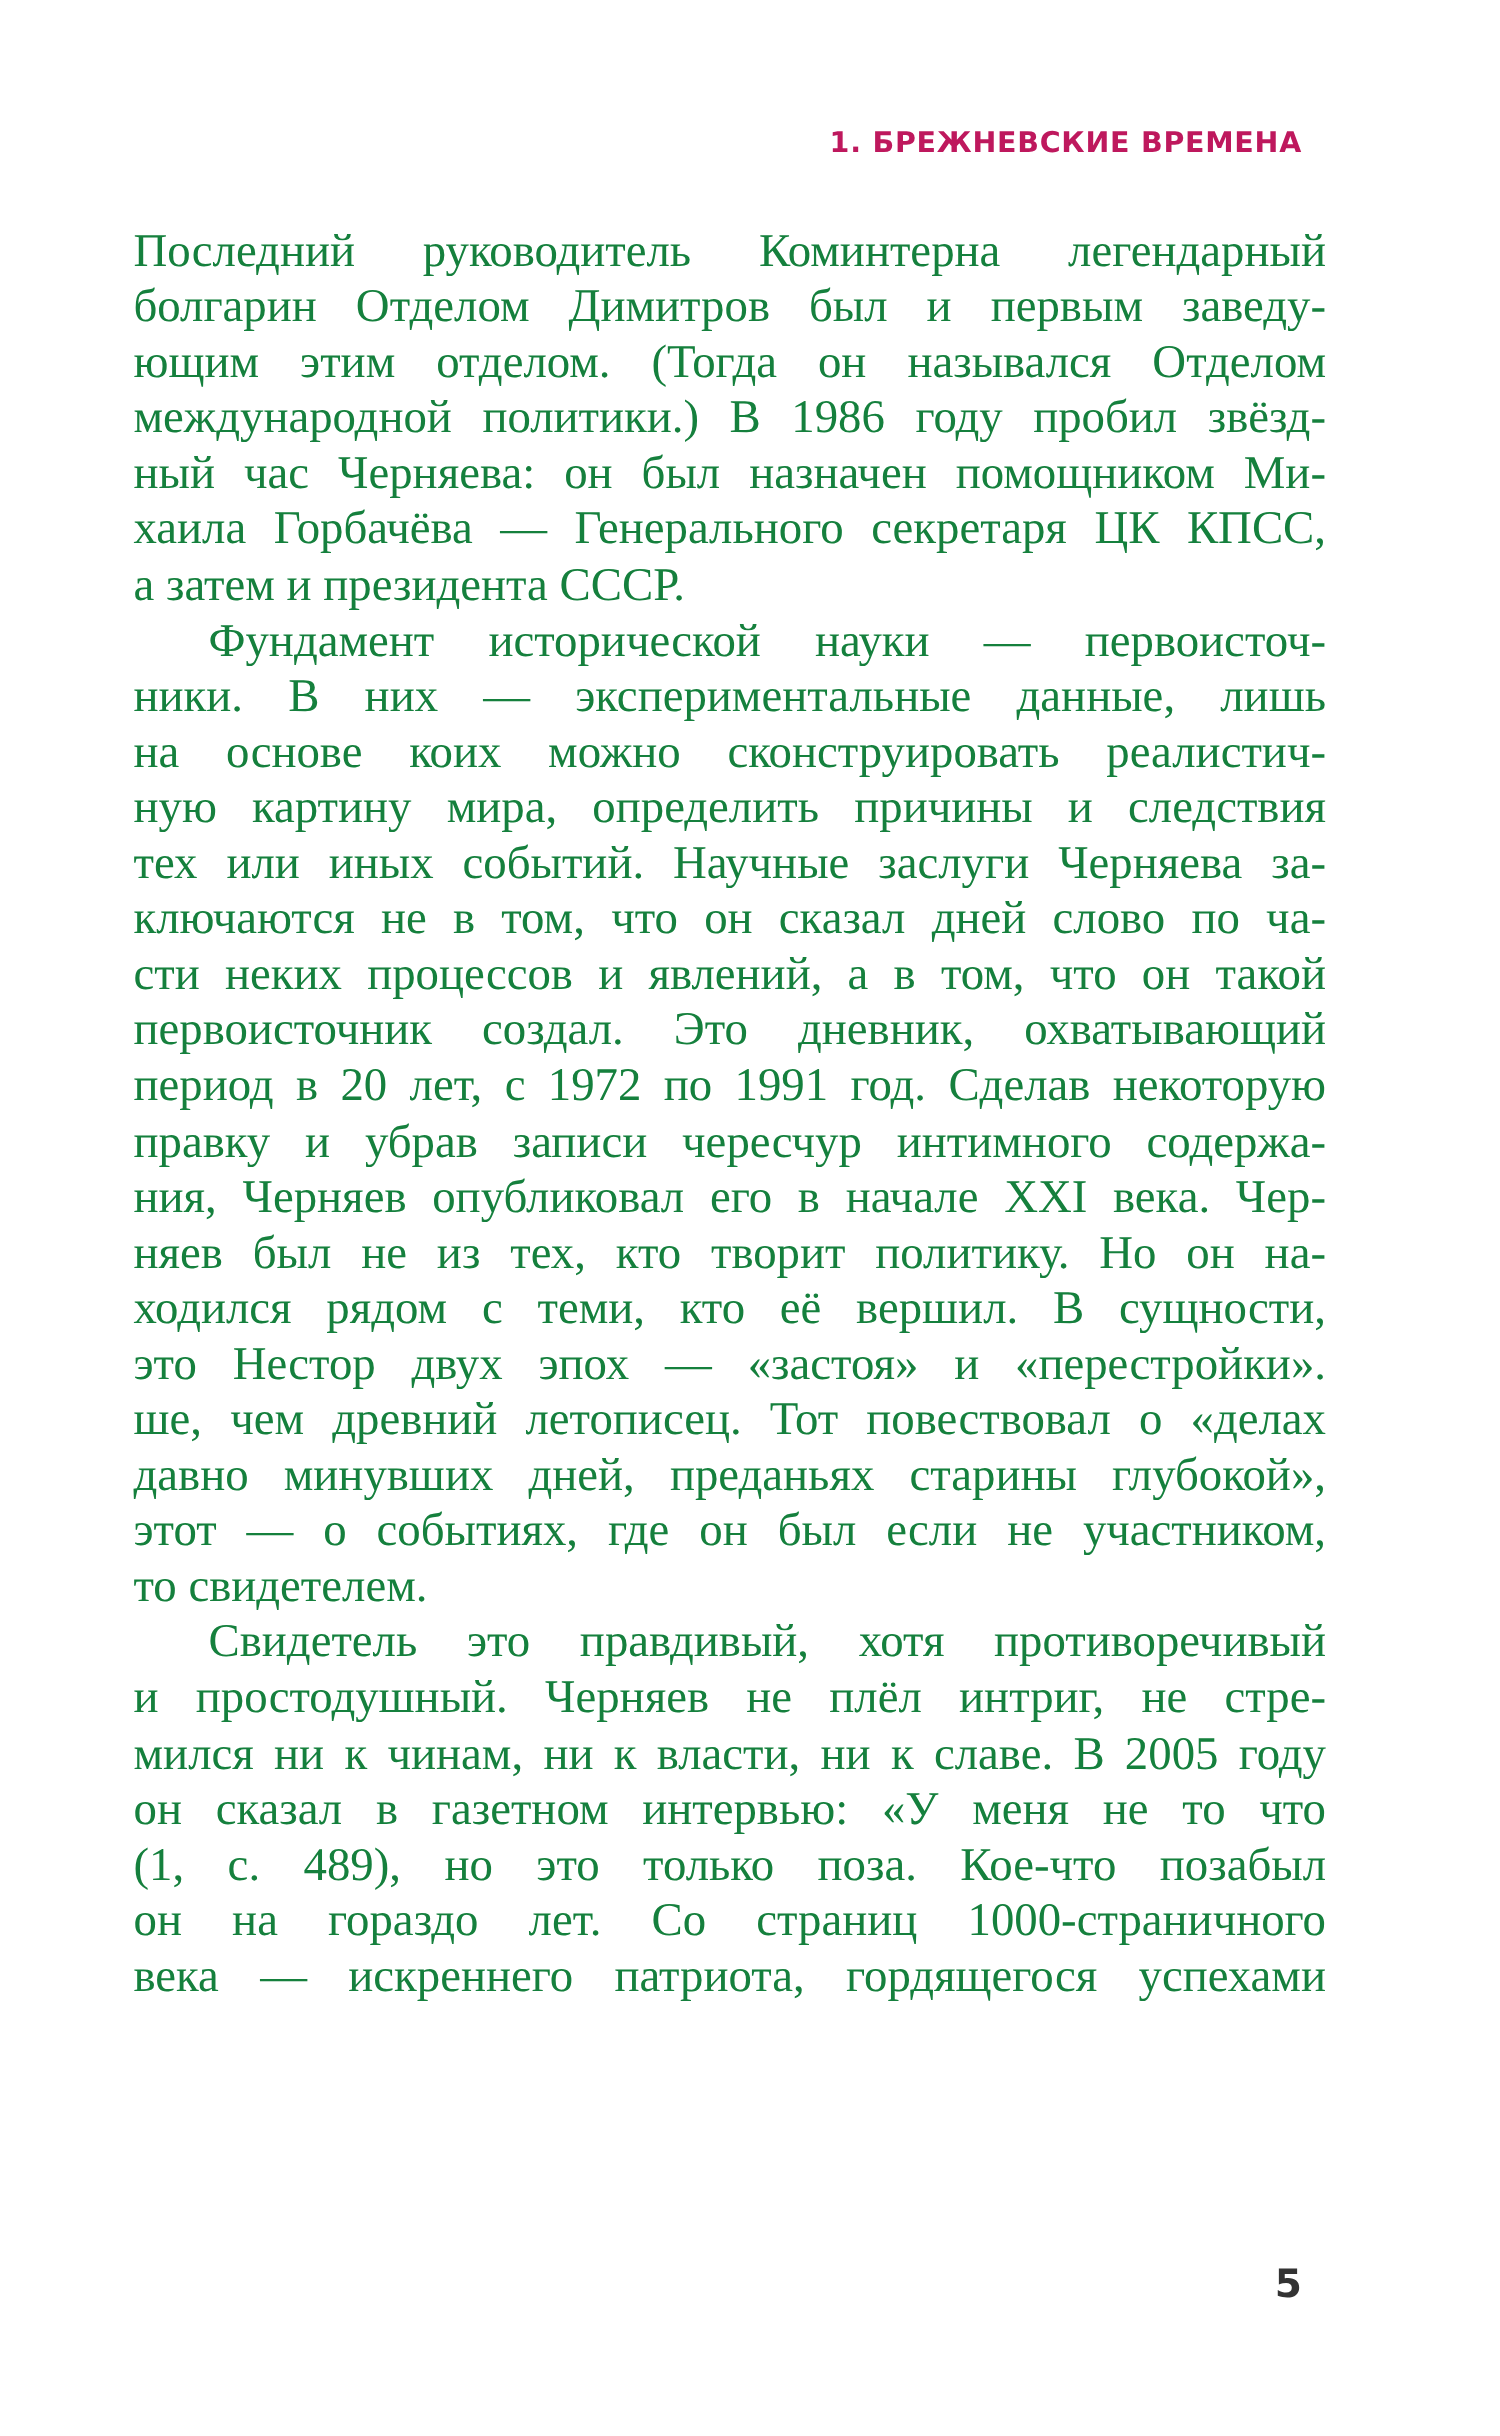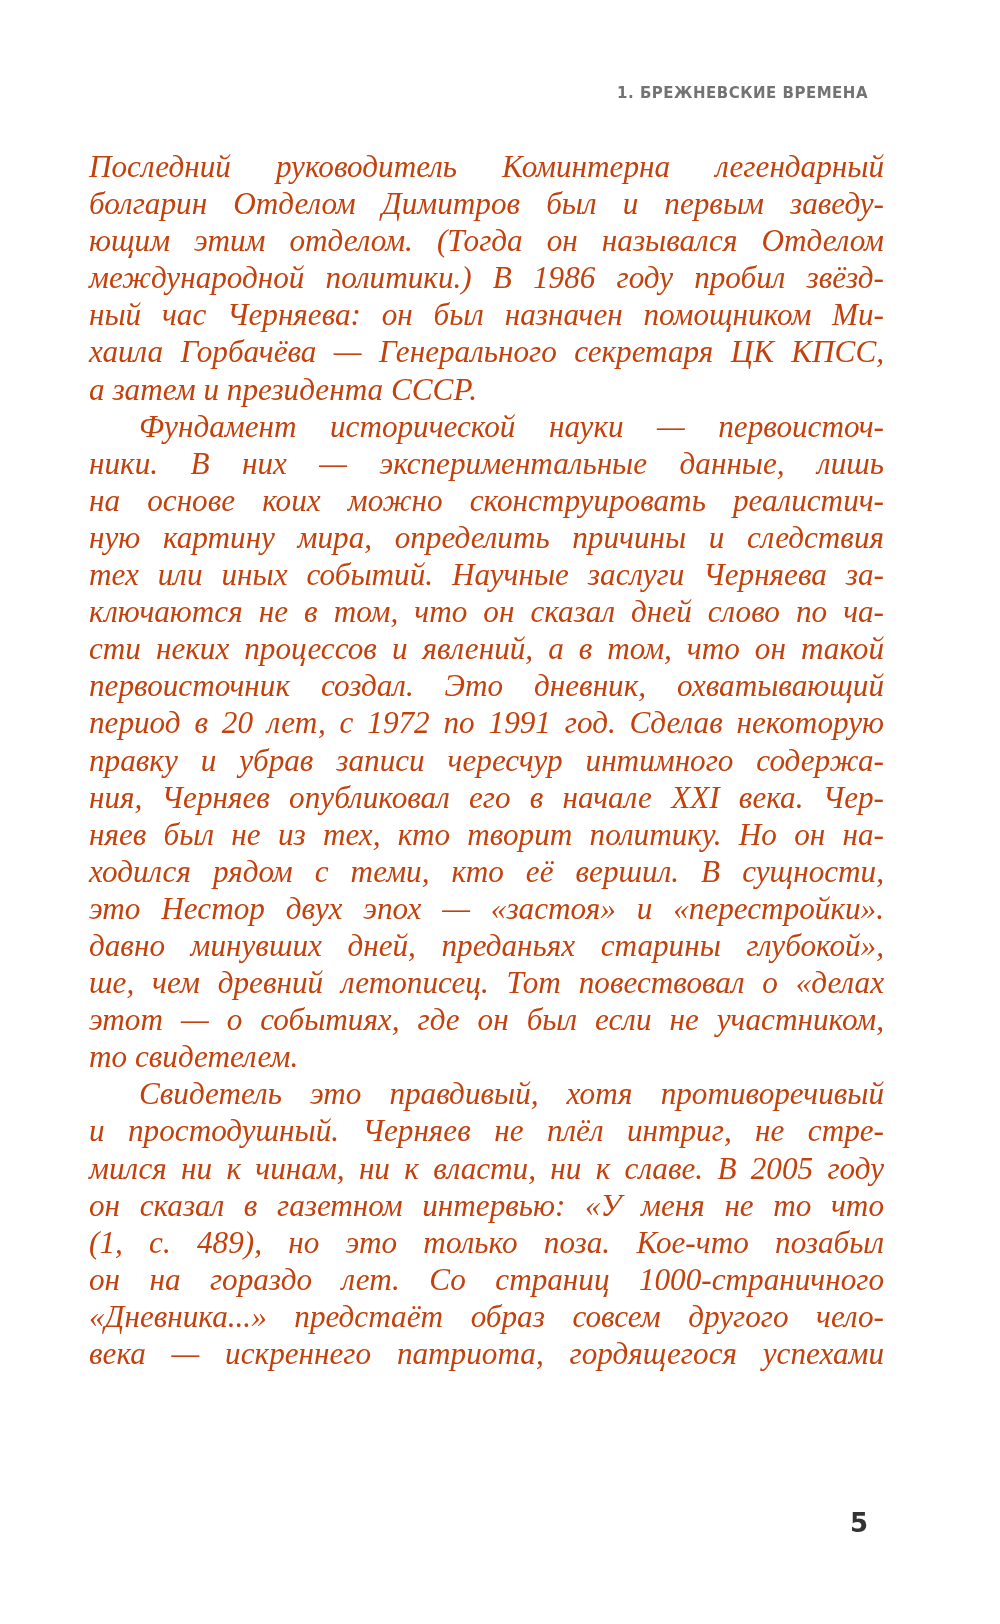--- a/index.html
+++ b/index.html
@@ -20,34 +20,33 @@
       width: 1000px;
       height: 1624px;
       background: #ffffff;
     }
     .running-header {
       position: absolute;
       top: 84px;
       right: 132px;
       font-family: "DejaVu Sans", sans-serif;
       font-weight: bold;
-      font-size: 15px;
+      font-size: 19px;
       letter-spacing: 0.5px;
-      color: #737373;
+      color: #be185d;
     }
     .body-text {
       position: absolute;
       left: 89px;
       top: 148px;
       width: 795px;
       font-family: "Liberation Serif", serif;
       font-size: 31.2px;
       line-height: 37.1px;
-      color: #c2410c;
-      font-style: italic;
+      color: #15803d;
     }
     .line {
       display: block;
       white-space: nowrap;
       text-align: justify;
       text-align-last: justify;
       height: 37.1px;
     }
     .line.last {
       text-align-last: left;
@@ -91,32 +90,31 @@
       <span class="line">тех или иных событий. Научные заслуги Черняева за-</span>
       <span class="line">ключаются не в том, что он сказал дней слово по ча-</span>
       <span class="line">сти неких процессов и явлений, а в том, что он такой</span>
       <span class="line">первоисточник создал. Это дневник, охватывающий</span>
       <span class="line">период в 20 лет, с 1972 по 1991 год. Сделав некоторую</span>
       <span class="line">правку и убрав записи чересчур интимного содержа-</span>
       <span class="line">ния, Черняев опубликовал его в начале XXI века. Чер-</span>
       <span class="line">няев был не из тех, кто творит политику. Но он на-</span>
       <span class="line">ходился рядом с теми, кто её вершил. В сущности,</span>
       <span class="line">это Нестор двух эпох — «застоя» и «перестройки».</span>
+      <span class="line">ше, чем древний летописец. Тот повествовал о «делах</span>
       <span class="line">давно минувших дней, преданьях старины глубокой»,</span>
-      <span class="line">ше, чем древний летописец. Тот повествовал о «делах</span>
       <span class="line">этот — о событиях, где он был если не участником,</span>
       <span class="line last">то свидетелем.</span>
     </div>
 
     <div>
       <span class="line indent">Свидетель это правдивый, хотя противоречивый</span>
       <span class="line">и простодушный. Черняев не плёл интриг, не стре-</span>
       <span class="line">мился ни к чинам, ни к власти, ни к славе. В 2005 году</span>
       <span class="line">он сказал в газетном интервью: «У меня не то что</span>
       <span class="line">(1, с. 489), но это только поза. Кое-что позабыл</span>
       <span class="line">он на гораздо лет. Со страниц 1000-страничного</span>
-      <span class="line">«Дневника...» предстаёт образ совсем другого чело-</span>
       <span class="line">века — искреннего патриота, гордящегося успехами</span>
     </div>
   </div>
 
   <div class="page-number">5</div>
 </div>
 
 </body></html>

